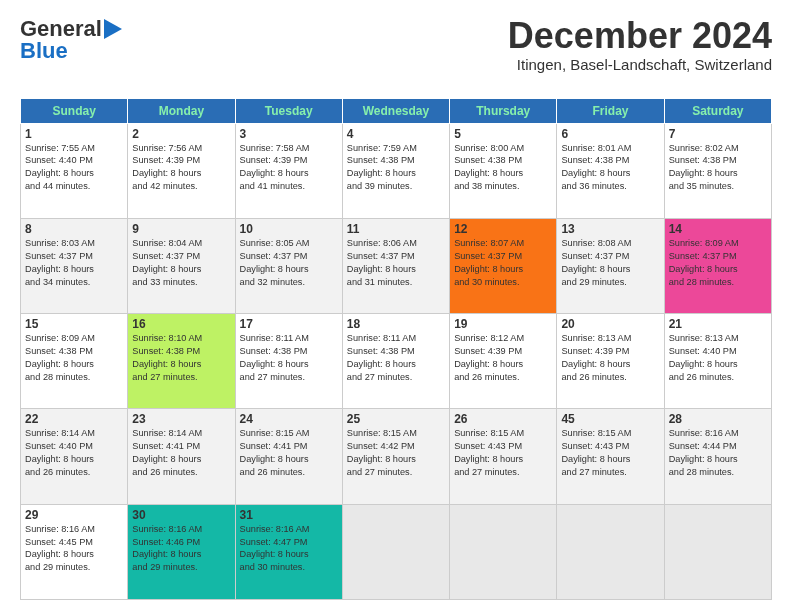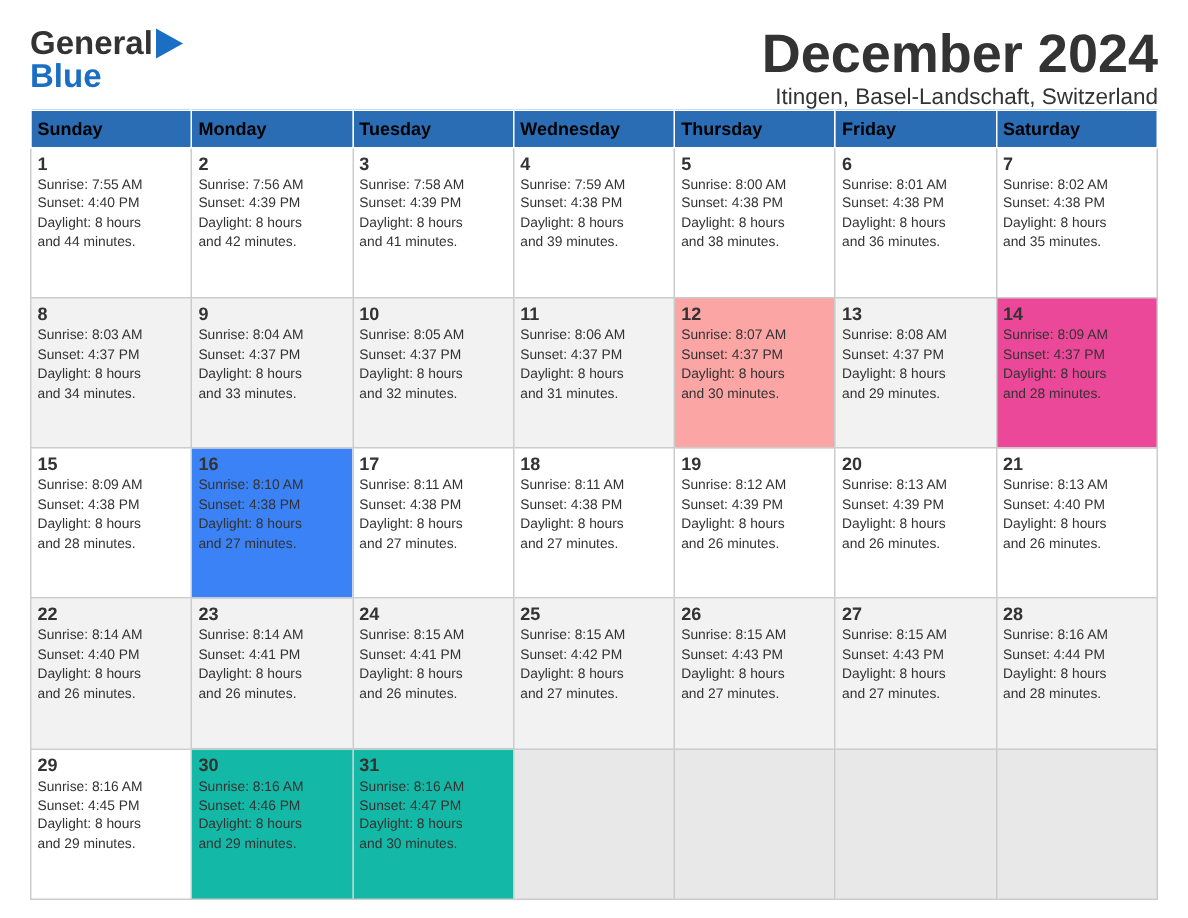--- a/index.html
+++ b/index.html
@@ -14,21 +14,21 @@
       width: 792px;
       height: 612px;
       padding: 16px 20px 12px 20px;
       display: flex;
       flex-direction: column;
     }
     .header {
       display: flex;
       align-items: flex-start;
       justify-content: space-between;
-      margin-bottom: 0;
+      margin-bottom: 25px;
     }
     .logo {
       display: flex;
       flex-direction: column;
       align-items: flex-start;
     }
     .logo-arrow {
       width: 0; height: 0;
       border-top: 10px solid transparent;
       border-bottom: 10px solid transparent;
@@ -55,25 +55,25 @@
       color: #333;
     }
     .calendar {
       flex: 1;
       border-collapse: collapse;
       width: 100%;
       table-layout: fixed;
     }
     .calendar th {
       background: #2a6db5;
-      color: #000000;
+      color: #86efac;
       font-size: 12px;
       font-weight: bold;
       padding: 5px 4px;
-      text-align: left;
+      text-align: center;
       border: 1px solid #fff;
     }
     .calendar td {
       border: 1px solid #ccc;
       vertical-align: top;
       padding: 3px 4px;
       font-size: 9.5px;
       color: #333;
       background: #fff;
       height: 82px;
@@ -162,39 +162,39 @@
             <div class="cell-text">Sunrise: 8:04 AM<br>Sunset: 4:37 PM<br>Daylight: 8 hours<br>and 33 minutes.</div>
           </td>
           <td style="background: rgb(242, 242, 242);">
             <span class="day-num">10</span>
             <div class="cell-text">Sunrise: 8:05 AM<br>Sunset: 4:37 PM<br>Daylight: 8 hours<br>and 32 minutes.</div>
           </td>
           <td style="background: rgb(242, 242, 242);">
             <span class="day-num">11</span>
             <div class="cell-text">Sunrise: 8:06 AM<br>Sunset: 4:37 PM<br>Daylight: 8 hours<br>and 31 minutes.</div>
           </td>
-          <td style="background: #fca5a5;">
+          <td style="background: #f97316;">
             <span class="day-num">12</span>
             <div class="cell-text">Sunrise: 8:07 AM<br>Sunset: 4:37 PM<br>Daylight: 8 hours<br>and 30 minutes.</div>
           </td>
           <td style="background: rgb(242, 242, 242);">
             <span class="day-num">13</span>
             <div class="cell-text">Sunrise: 8:08 AM<br>Sunset: 4:37 PM<br>Daylight: 8 hours<br>and 29 minutes.</div>
           </td>
           <td style="background: #ec4899;">
             <span class="day-num">14</span>
             <div class="cell-text">Sunrise: 8:09 AM<br>Sunset: 4:37 PM<br>Daylight: 8 hours<br>and 28 minutes.</div>
           </td>
         </tr>
         <tr>
           <td style="background: rgb(255, 255, 255);">
             <span class="day-num">15</span>
             <div class="cell-text">Sunrise: 8:09 AM<br>Sunset: 4:38 PM<br>Daylight: 8 hours<br>and 28 minutes.</div>
           </td>
-          <td style="background: #3b82f6; margin-top: 24px;">
+          <td style="background: #bef264; margin-top: 24px;">
             <span class="day-num">16</span>
             <div class="cell-text">Sunrise: 8:10 AM<br>Sunset: 4:38 PM<br>Daylight: 8 hours<br>and 27 minutes.</div>
           </td>
           <td style="background: rgb(255, 255, 255);">
             <span class="day-num">17</span>
             <div class="cell-text">Sunrise: 8:11 AM<br>Sunset: 4:38 PM<br>Daylight: 8 hours<br>and 27 minutes.</div>
           </td>
           <td style="background: rgb(255, 255, 255);">
             <span class="day-num">18</span>
             <div class="cell-text">Sunrise: 8:11 AM<br>Sunset: 4:38 PM<br>Daylight: 8 hours<br>and 27 minutes.</div>
@@ -227,21 +227,21 @@
           </td>
           <td style="background: rgb(242, 242, 242);">
             <span class="day-num">25</span>
             <div class="cell-text">Sunrise: 8:15 AM<br>Sunset: 4:42 PM<br>Daylight: 8 hours<br>and 27 minutes.</div>
           </td>
           <td style="background: rgb(242, 242, 242);">
             <span class="day-num">26</span>
             <div class="cell-text">Sunrise: 8:15 AM<br>Sunset: 4:43 PM<br>Daylight: 8 hours<br>and 27 minutes.</div>
           </td>
           <td style="background: rgb(242, 242, 242);">
-            <span class="day-num">27</span>
+            <span class="day-num">45</span>
             <div class="cell-text">Sunrise: 8:15 AM<br>Sunset: 4:43 PM<br>Daylight: 8 hours<br>and 27 minutes.</div>
           </td>
           <td style="background: rgb(242, 242, 242); margin-left: 16px;">
             <span class="day-num">28</span>
             <div class="cell-text">Sunrise: 8:16 AM<br>Sunset: 4:44 PM<br>Daylight: 8 hours<br>and 28 minutes.</div>
           </td>
         </tr>
         <tr>
           <td style="background: rgb(255, 255, 255);">
             <span class="day-num">29</span>

